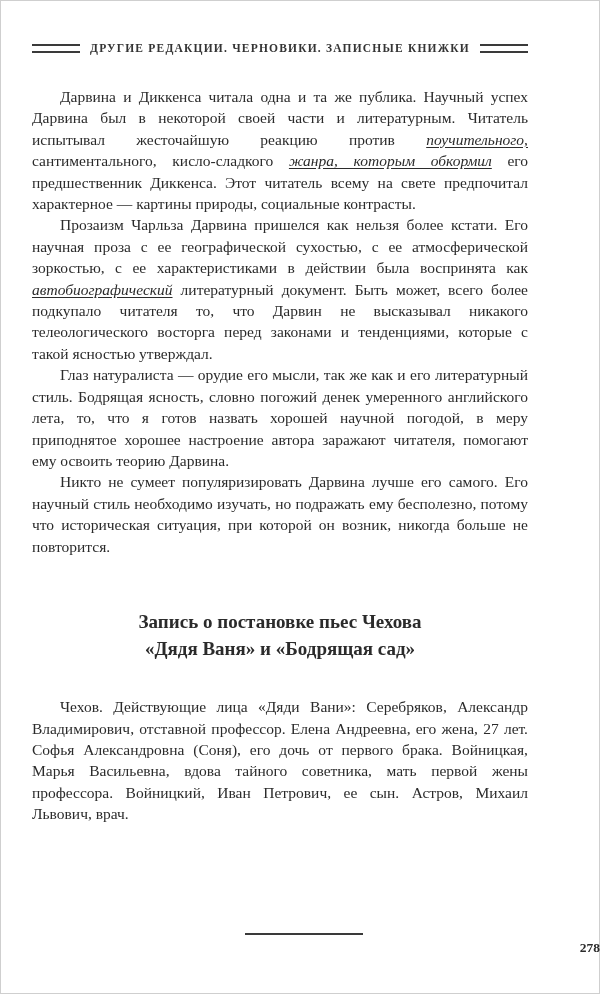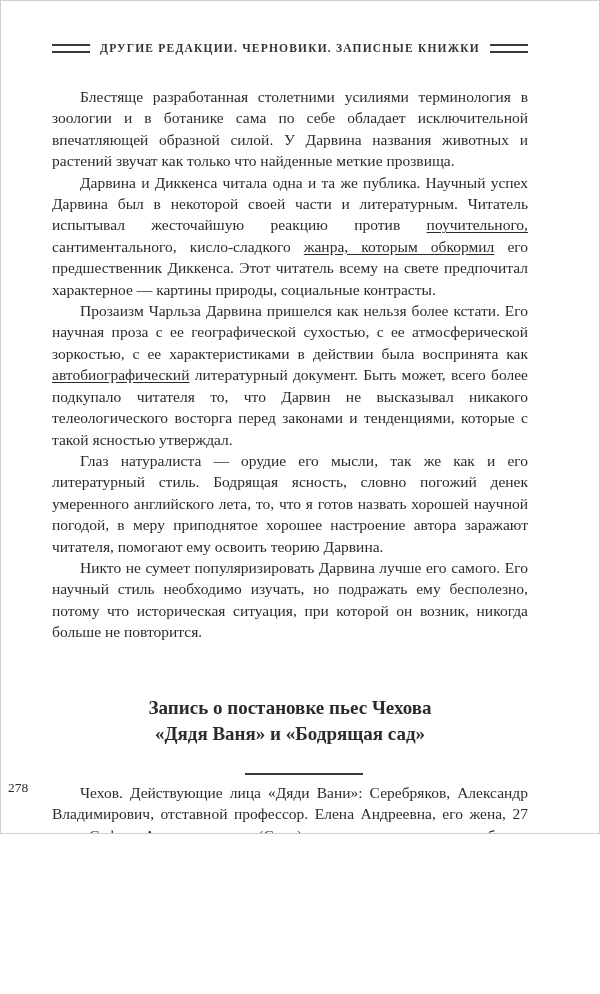--- a/index.html
+++ b/index.html
@@ -5,23 +5,23 @@
   html, body {
     margin: 0;
     padding: 0;
     background: #ffffff;
     font-family: "Liberation Serif", "DejaVu Serif", serif;
     color: #2b2b2b;
   }
   .page {
     position: relative;
     width: 600px;
-    height: 834px;
+    height: 994px;
     box-sizing: border-box;
-    padding: 42px 72px 0 52px;
+    padding: 42px 72px 0 32px;
     background: #ffffff;
     outline: 1px solid #cfcfcf;
     outline-offset: -1px;
     overflow: hidden;
   }
   
   .running-head {
     display: flex;
     align-items: center;
     gap: 10px;
@@ -48,38 +48,40 @@
     hyphens: auto;
     -webkit-hyphens: auto;
   }
   .text-block p {
     margin: 0;
     text-indent: 28px;
   }
   .u {
     text-decoration: underline;
     text-underline-offset: 2px;
+    font-style: italic;
   }
   .section-title {
     margin: 52px 0 34px 0;
     text-align: center;
     font-size: 19px;
     font-weight: 700;
     line-height: 1.4;
     text-indent: 0;
     color: #2b2b2b;
   }
   .section-title span { display: inline; }
   
   .page-footer {
     position: absolute;
     left: 8px;
     right: 0;
     bottom: 38px;
-    text-align: left;
+    text-align: right;
+    font-weight: bold;
   }
   .footer-rule {
     width: 118px;
     margin: 0 auto 5px auto;
     border-top: 2px solid #3a3a3a;
   }
   .page-number {
     font-size: 13.5px;
     color: #2b2b2b;
   }
@@ -91,21 +93,20 @@
 
   <header class="running-head">
     <span class="head-rule"></span>
     <span class="head-text">ДРУГИЕ РЕДАКЦИИ. ЧЕРНОВИКИ. ЗАПИСНЫЕ КНИЖКИ</span>
     <span class="head-rule"></span>
   </header>
 
   <main class="text-block">
 
     <div id="article-darwin">
-        <p><span>Блестяще разработанная столетними усилиями терминология в зоологии и в ботанике сама по себе обладает исключительной впечатляющей образной силой. У Дарвина названия животных и растений звучат как только что найденные меткие прозвища.</span></p>
         <p><span>Дарвина и Диккенса читала одна и та же публика. Научный успех Дарвина был в некоторой своей части и литературным. Читатель испытывал жесточайшую реакцию против </span><span class="u">поучительного,</span><span> сантиментального, кисло-сладкого </span><span class="u">жанра, которым обкормил</span><span> его предшественник Диккенса. Этот читатель всему на свете предпочитал характерное — картины природы, социальные контрасты.</span></p>
         <p><span>Прозаизм Чарльза Дарвина пришелся как нельзя более кстати. Его научная проза с ее географической сухостью, с ее атмосферической зоркостью, с ее характеристиками в действии была воспринята как </span><span class="u">автобиографический</span><span> литературный документ. Быть может, всего более подкупало читателя то, что Дарвин не высказывал никакого телеологического восторга перед законами и тенденциями, которые с такой ясностью утверждал.</span></p>
         <p><span>Глаз натуралиста — орудие его мысли, так же как и его литературный стиль. Бодрящая ясность, словно погожий денек умеренного английского лета, то, что я готов назвать хорошей научной погодой, в меру приподнятое хорошее настроение автора заражают читателя, помогают ему освоить теорию Дарвина.</span></p>
         <p><span>Никто не сумеет популяризировать Дарвина лучше его самого. Его научный стиль необходимо изучать, но подражать ему бесполезно, потому что историческая ситуация, при которой он возник, никогда больше не повторится.</span></p>
       </div>
 
     <h2 class="section-title">
       <span>Запись о постановке пьес Чехова</span><br>
       <span>«Дядя Ваня» и «Бодрящая сад»</span>
     </h2>

